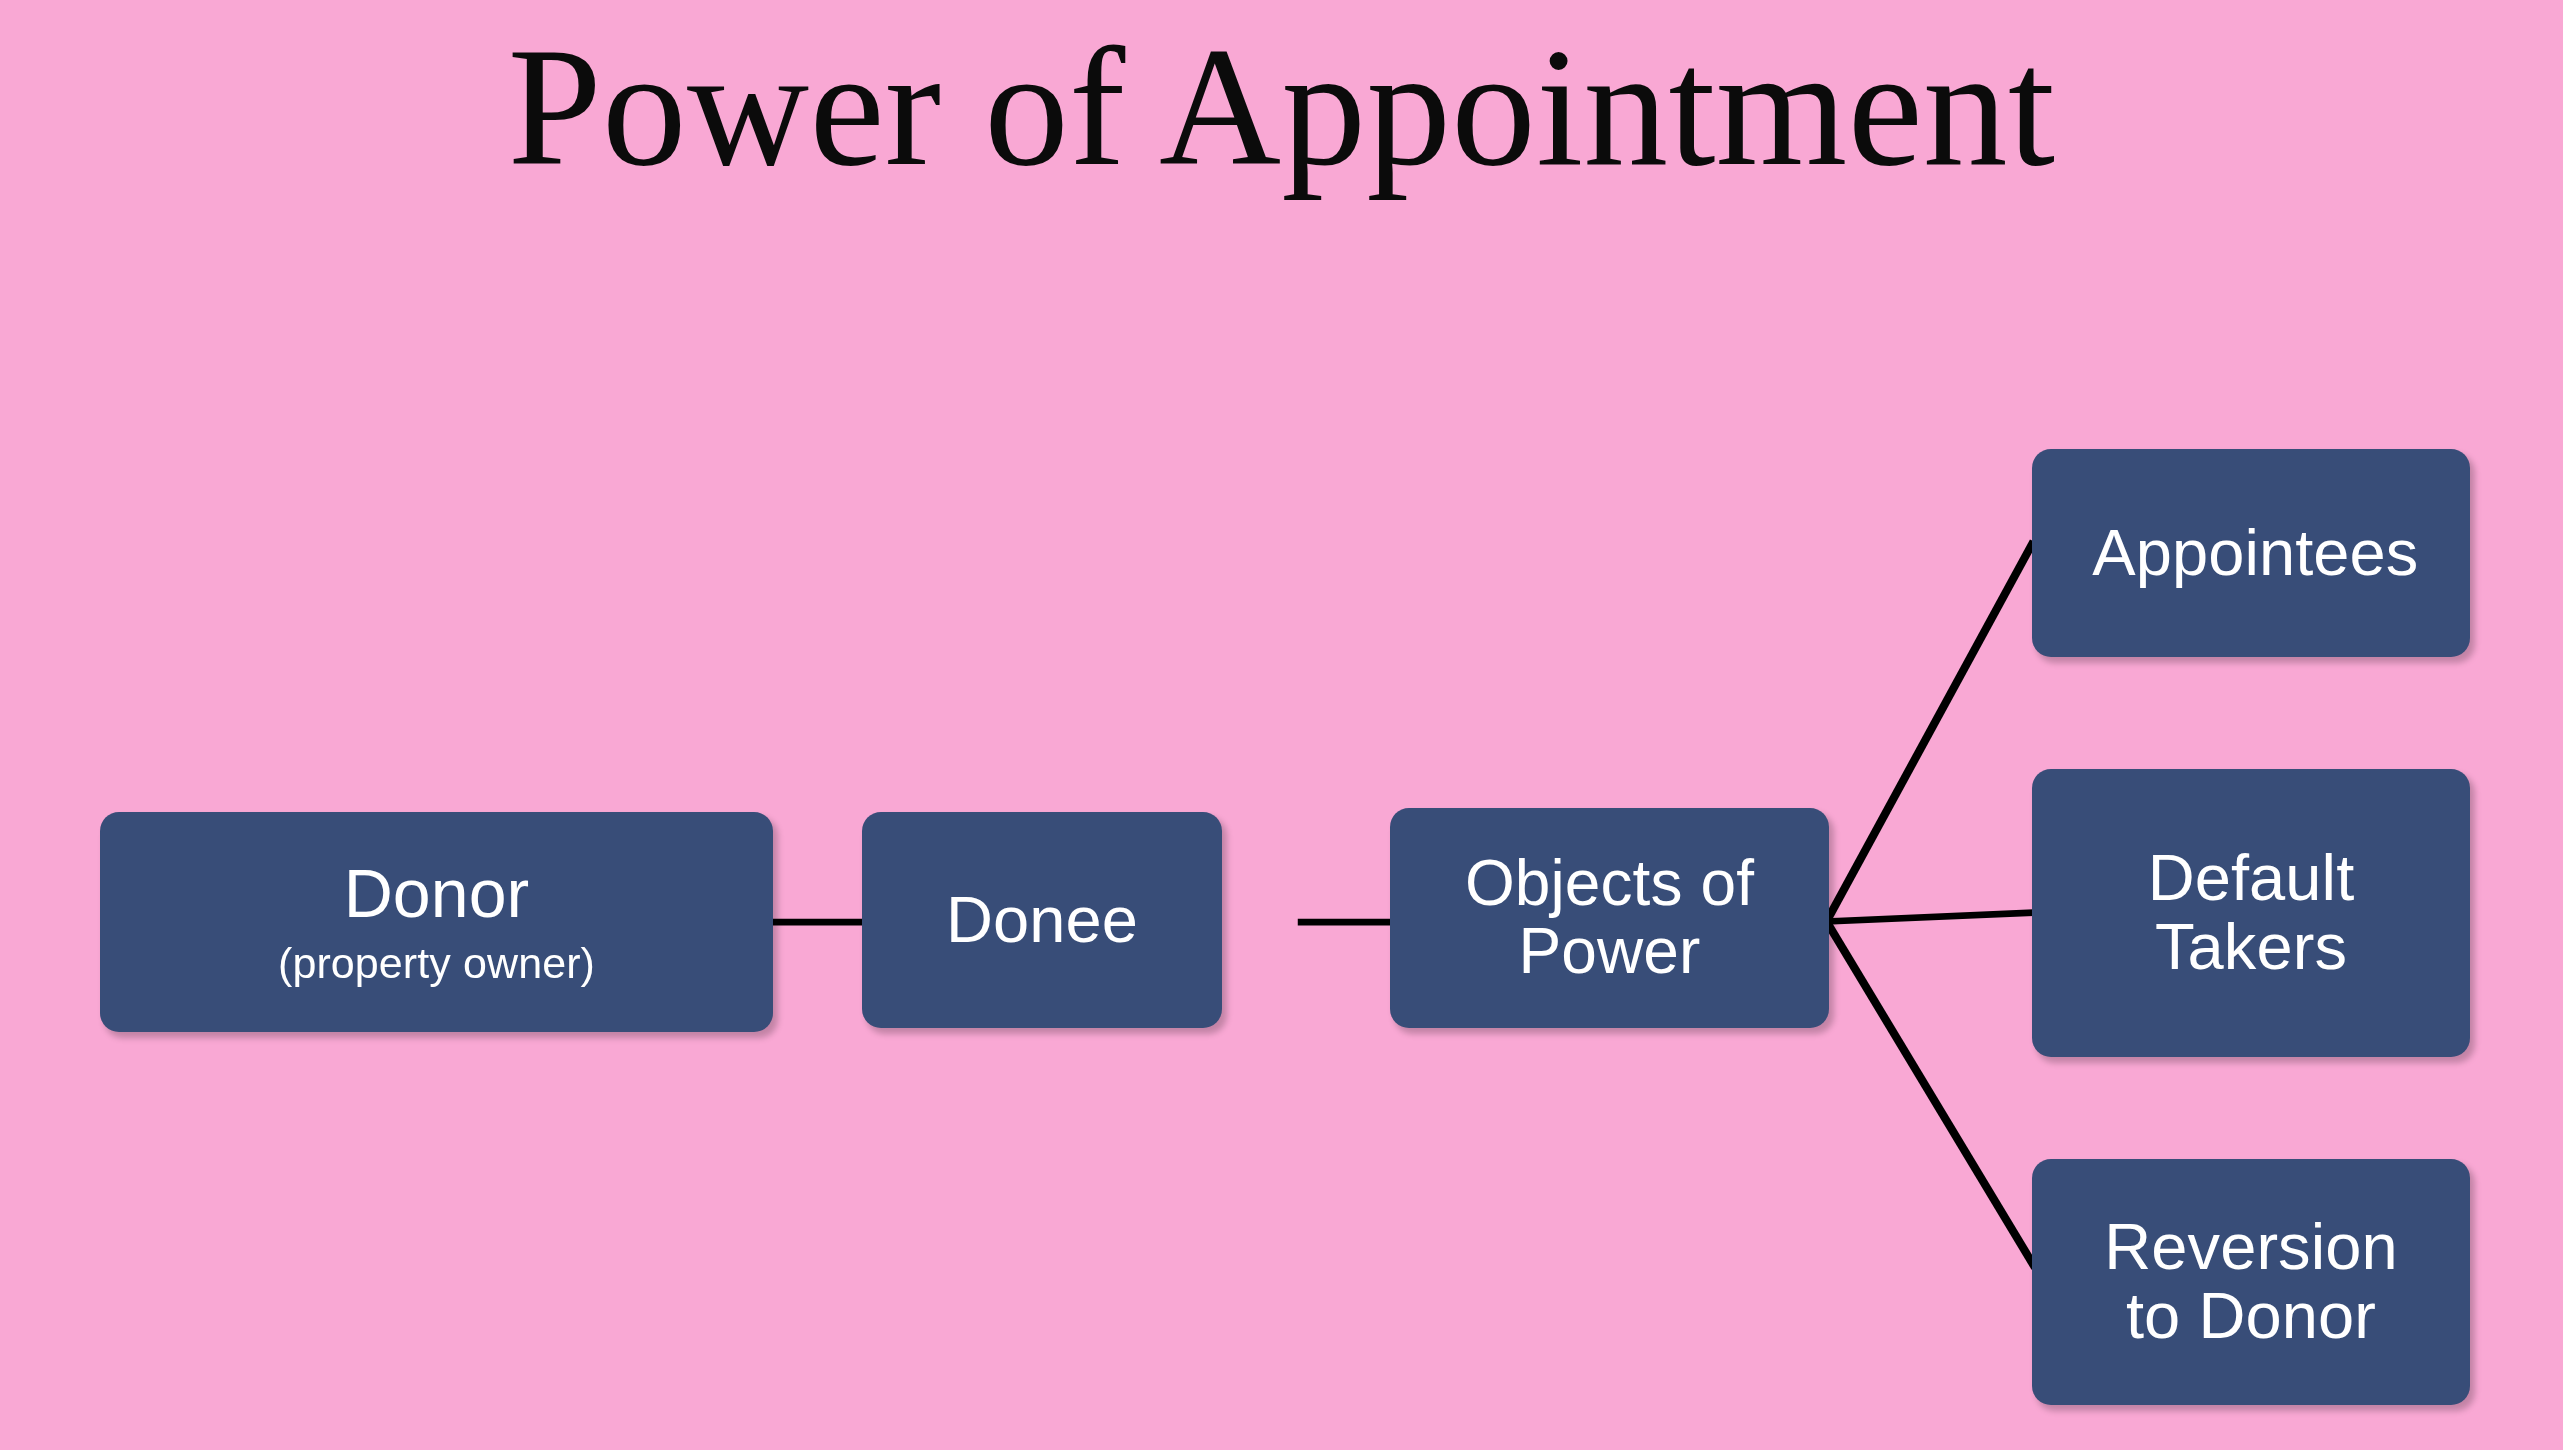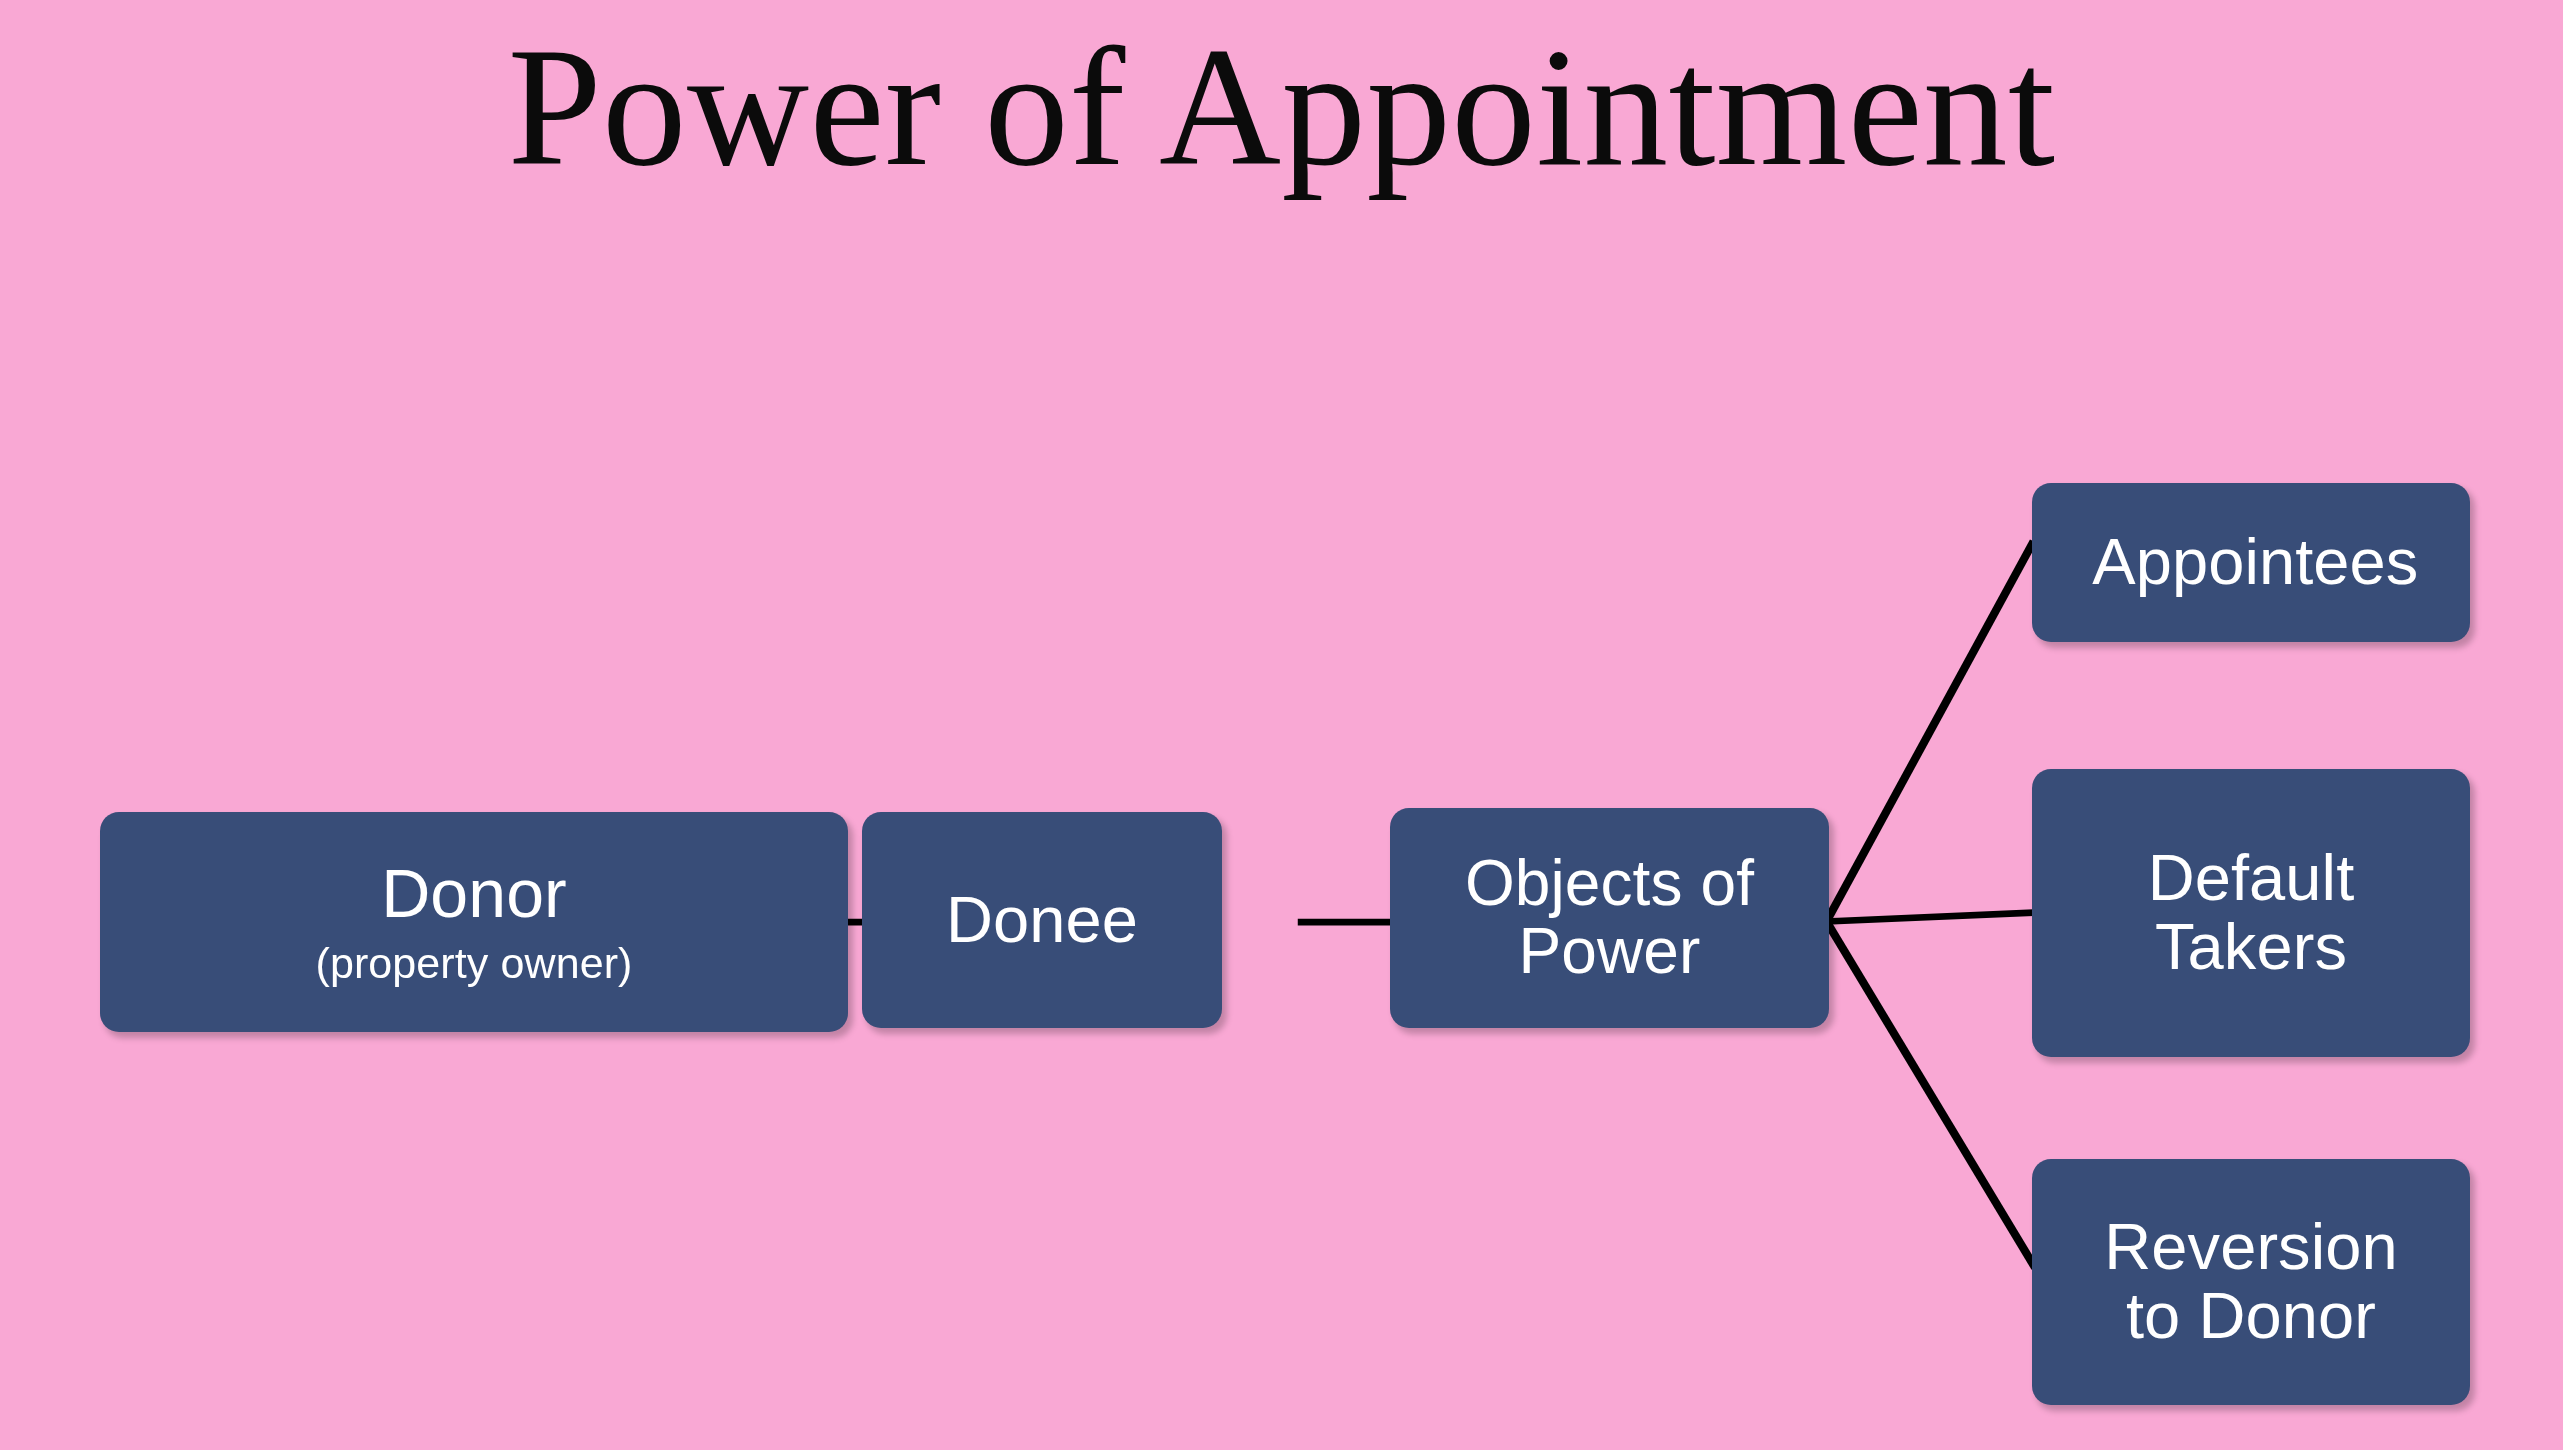--- a/index.html
+++ b/index.html
@@ -69,24 +69,24 @@
   }
   .node .sub-line {
     font-size: 43px;
     line-height: 1.1;
     font-weight: 400;
     margin-top: 11px;
     letter-spacing: 0.1px;
   }
 
   
-  #node-donor        { left: 100px;  top: 812px; width: 748px;  height: 220px; }
+  #node-donor        { left: 100px;  top: 812px; width: 673px;  height: 220px; }
   #node-donee        { left: 862px; top: 812px; width: 360px;  height: 216px; }
   #node-objects      { left: 1390px; top: 808px; width: 439px;  height: 220px; }
-  #node-appointees   { left: 2032px; top: 483px;  width: 438px;  height: 159px; padding-left: 19px; }
+  #node-appointees   { left: 2032px; top: 449px;  width: 438px;  height: 208px; padding-left: 19px; }
   #node-default      { left: 2032px; top: 769px; width: 438px;  height: 288px; }
   #node-reversion    { left: 2032px; top: 1143px; width: 438px;  height: 246px; margin-top: 16px; }
 
   #node-donor .title-line    { font-size: 68px; }
   #node-objects .title-line  { font-size: 64px; }
 </style>
 </head>
 <body>
 
 <div id="slide">

